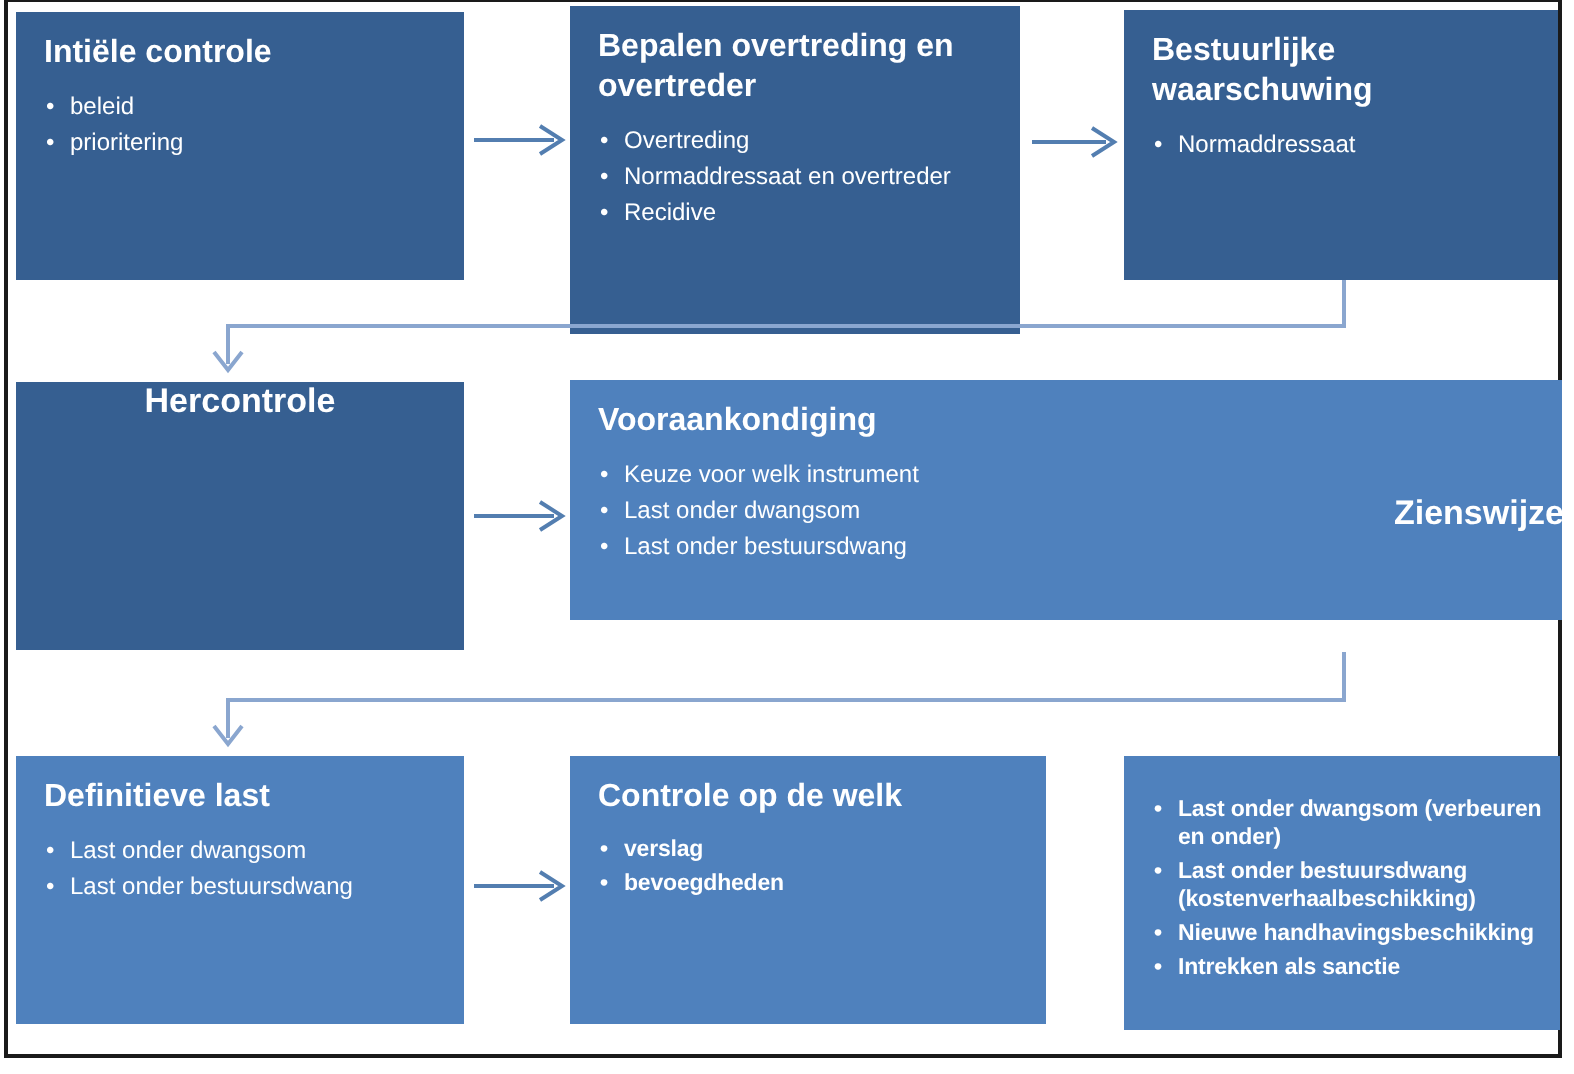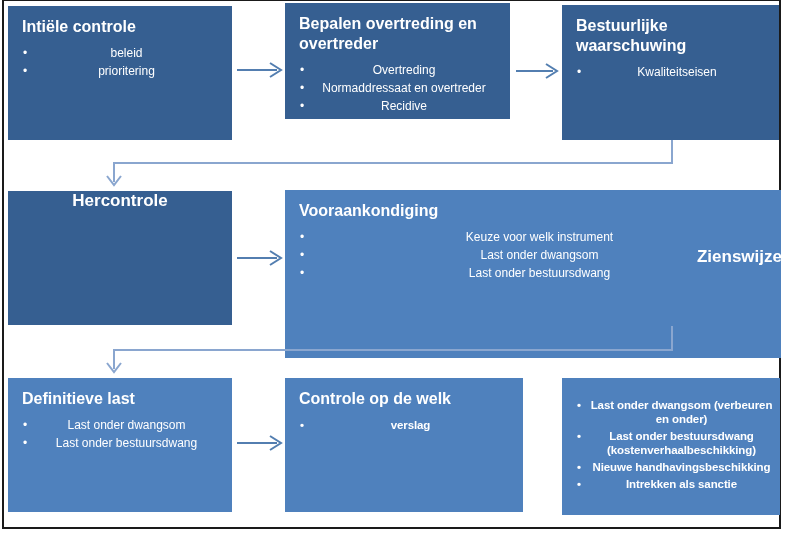--- a/index.html
+++ b/index.html
@@ -28,21 +28,21 @@
   }
   .box.dark  { background:var(--box-dark); }
   .box.light { background:var(--box-light); }
   .box h2 {
     margin:0; font-size:16px; line-height:20px; font-weight:bold;
   }
   .center-box { display:flex; align-items:flex-start; justify-content:center; padding:0; }
   .center-box h2 { font-size:17px; }
   .bullets {
     list-style:none; margin:9px 0 0 0; padding:0;
-    font-size:12px; line-height:14px;text-align:center;
+    font-size:12px; line-height:14px;
   }
   .bullets li { position:relative; padding-left:13px; margin-bottom:4px; }
   .bullets li::before { content:"\2022"; position:absolute; left:1px; }
   .bullets.bold { font-weight:bold; font-size:11.5px; letter-spacing:-0.1px; }
   .bullets.bold li { margin-bottom:3px; }
   .side-label {
     position:absolute; left:277px; top:57px; width:220px;
     text-align:right; font-weight:bold; font-size:17px; line-height:20px;
   }
   svg.overlay {
@@ -59,41 +59,41 @@
   <div class="frame"></div>
 
   <div class="box dark" style="left:8px; top:6px; width:224px; height:134px;">
     <h2>Intiële controle</h2>
     <ul class="bullets">
       <li>beleid</li>
       <li>prioritering</li>
     </ul>
   </div>
 
-  <div class="box dark" style="left:285px; top:3px; width:225px; height:116px;">
+  <div class="box dark" style="left:285px; top:3px; width:225px; height:164px;">
     <h2>Bepalen overtreding en overtreder</h2>
     <ul class="bullets">
       <li>Overtreding</li>
       <li>Normaddressaat en overtreder</li>
       <li>Recidive</li>
     </ul>
   </div>
 
   <div class="box dark" style="left:562px; top:5px; width:217px; height:135px;">
     <h2>Bestuurlijke waarschuwing</h2>
     <ul class="bullets">
-      <li>Kwaliteitseisen</li>
+      <li>Normaddressaat</li>
     </ul>
   </div>
 
   <div class="box dark center-box" style="left:8px; top:191px; width:224px; height:134px;">
     <h2>Hercontrole</h2>
   </div>
 
-  <div class="box light" style="left:285px; top:190px; width:496px; height:168px;">
+  <div class="box light" style="left:285px; top:190px; width:496px; height:120px;">
     <h2>Vooraankondiging</h2>
     <ul class="bullets">
       <li>Keuze voor welk instrument</li>
       <li>Last onder dwangsom</li>
       <li>Last onder bestuursdwang</li>
     </ul>
     <div class="side-label">Zienswijze</div>
   </div>
 
   <div class="box light" style="left:8px; top:378px; width:224px; height:134px;">
@@ -101,20 +101,21 @@
     <ul class="bullets">
       <li>Last onder dwangsom</li>
       <li>Last onder bestuursdwang</li>
     </ul>
   </div>
 
   <div class="box light" style="left:285px; top:378px; width:238px; height:134px;">
     <h2>Controle op de welk</h2>
     <ul class="bullets bold">
       <li>verslag</li>
+      <li>bevoegdheden</li>
     </ul>
   </div>
 
   <div class="box light" style="left:562px; top:378px; width:218px; height:137px; padding-right:6px;">
     <ul class="bullets bold">
       <li>Last onder dwangsom (verbeuren en onder)</li>
       <li>Last onder bestuursdwang (kostenverhaalbeschikking)</li>
       <li>Nieuwe handhavingsbeschikking</li>
       <li>Intrekken als sanctie</li>
     </ul>

